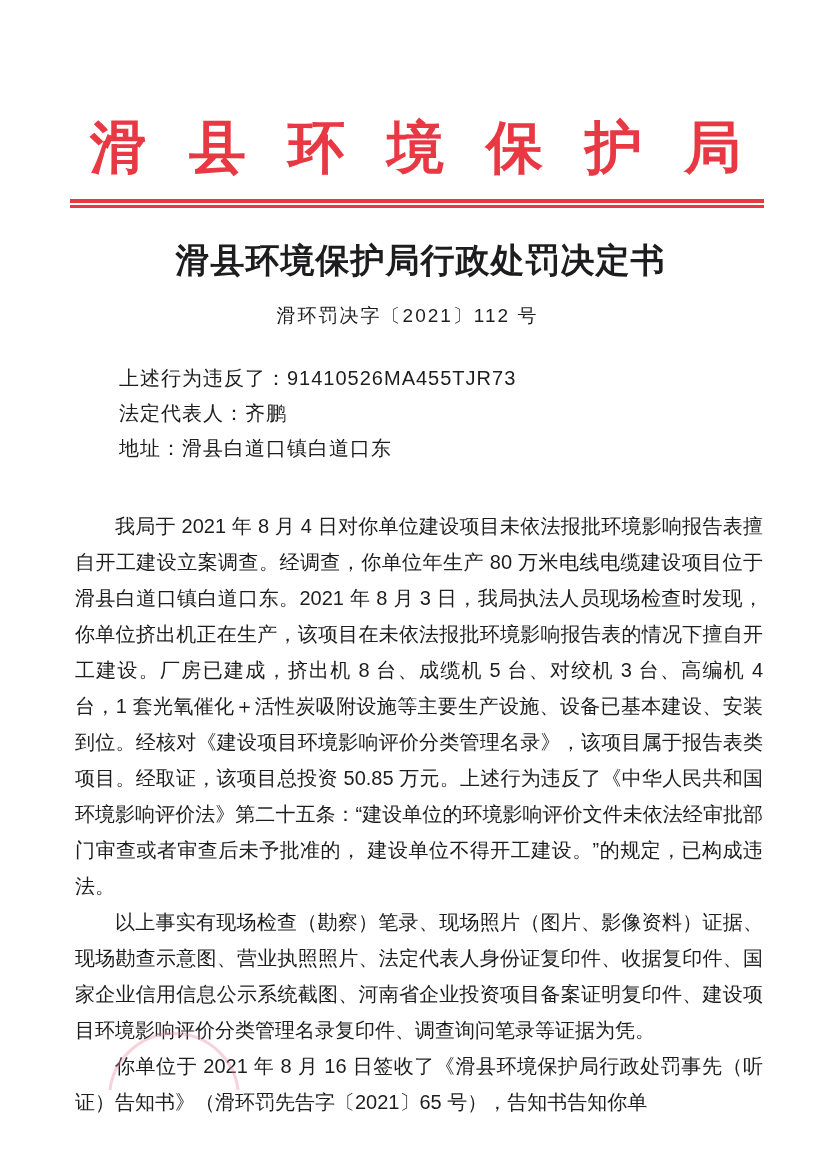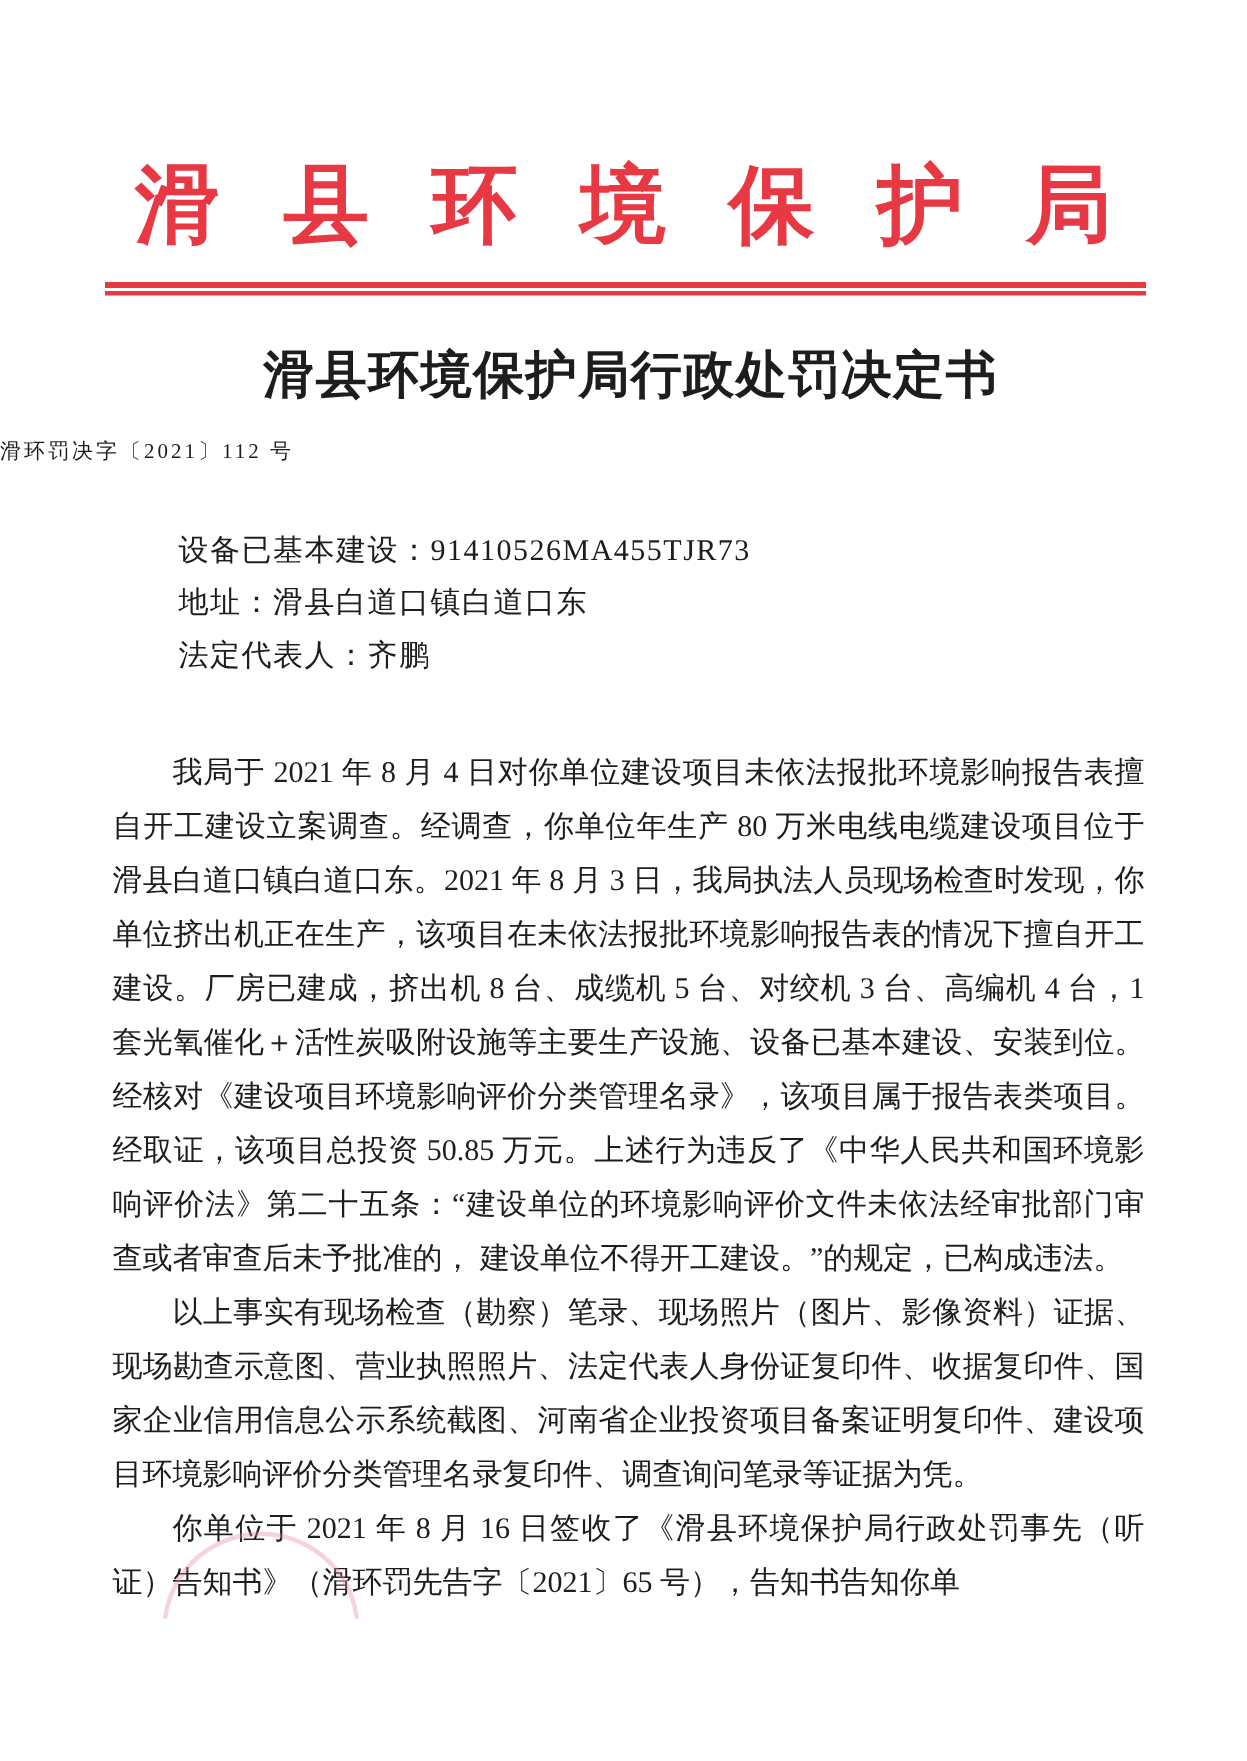--- a/index.html
+++ b/index.html
@@ -4,24 +4,24 @@
 <style>
   html, body {
     margin: 0;
     padding: 0;
     background: #ffffff;
   }
   .page {
     position: relative;
     width: 831px;
     height: 1151px;
-    margin: 5px auto;
+    margin: 16px auto;
     background: #ffffff;
     overflow: hidden;
-    font-family: Liberation Serif, serif;
+    font-family: Liberation Sans, sans-serif;
     color: #1d1d1f;
   }
   
   .agency-header {
     position: absolute;
     top: 94px;
     left: 0;
     right: 0;
     text-align: center;
     color: #e73843;
@@ -53,22 +53,22 @@
     font-size: 34px;
     font-weight: bold;
     letter-spacing: 1px;
     padding-left: 10px;
   }
   .doc-number {
     position: absolute;
     top: 287px;
     left: 0;
     right: 16px;
-    text-align: left;
-    font-size: 14px;
+    text-align: center;
+    font-size: 19px;
     letter-spacing: 2px;
   }
   
   .recipient {
     position: absolute;
     top: 345px;
     left: 75px;
     right: 68px;
     font-size: 20px;
     line-height: 35px;
@@ -122,23 +122,23 @@
     <span class="spread">滑县环境保护局</span>
   </div>
 
   <div class="red-rule"></div>
 
   <div class="doc-title">滑县环境保护局行政处罚决定书</div>
 
   <div class="doc-number">滑环罚决字〔2021〕112 号</div>
 
   <div class="recipient">
-    <div class="recipient-detail">设备已基本建设：91410526MA455TJR73</div>
+    <div class="recipient-detail">上述行为违反了：91410526MA455TJR73</div>
+    <div class="recipient-detail">法定代表人：齐鹏</div>
     <div class="recipient-detail">地址：滑县白道口镇白道口东</div>
-    <div class="recipient-detail">法定代表人：齐鹏</div>
   </div>
 
   <div class="body-text">
     <p>我局于 2021 年 8 月 4 日对你单位建设项目未依法报批环境影响报告表擅自开工建设立案调查。经调查，你单位年生产 80 万米电线电缆建设项目位于滑县白道口镇白道口东。2021 年 8 月 3 日，我局执法人员现场检查时发现，你单位挤出机正在生产，该项目在未依法报批环境影响报告表的情况下擅自开工建设。厂房已建成，挤出机 8 台、成缆机 5 台、对绞机 3 台、高编机 4 台，1 套光氧催化＋活性炭吸附设施等主要生产设施、设备已基本建设、安装到位。经核对《建设项目环境影响评价分类管理名录》，该项目属于报告表类项目。经取证，该项目总投资 50.85 万元。上述行为违反了《中华人民共和国环境影响评价法》第二十五条：“建设单位的环境影响评价文件未依法经审批部门审查或者审查后未予批准的， 建设单位不得开工建设。”的规定，已构成违法。</p>
     <p>以上事实有现场检查（勘察）笔录、现场照片（图片、影像资料）证据、现场勘查示意图、营业执照照片、法定代表人身份证复印件、收据复印件、国家企业信用信息公示系统截图、河南省企业投资项目备案证明复印件、建设项目环境影响评价分类管理名录复印件、调查询问笔录等证据为凭。</p>
     <p>你单位于 2021 年 8 月 16 日签收了《滑县环境保护局行政处罚事先（听证）告知书》（滑环罚先告字〔2021〕65 号），告知书告知你单</p>
   </div>
 
   <div class="stamp-clip">
     <div class="stamp-arc"></div>

